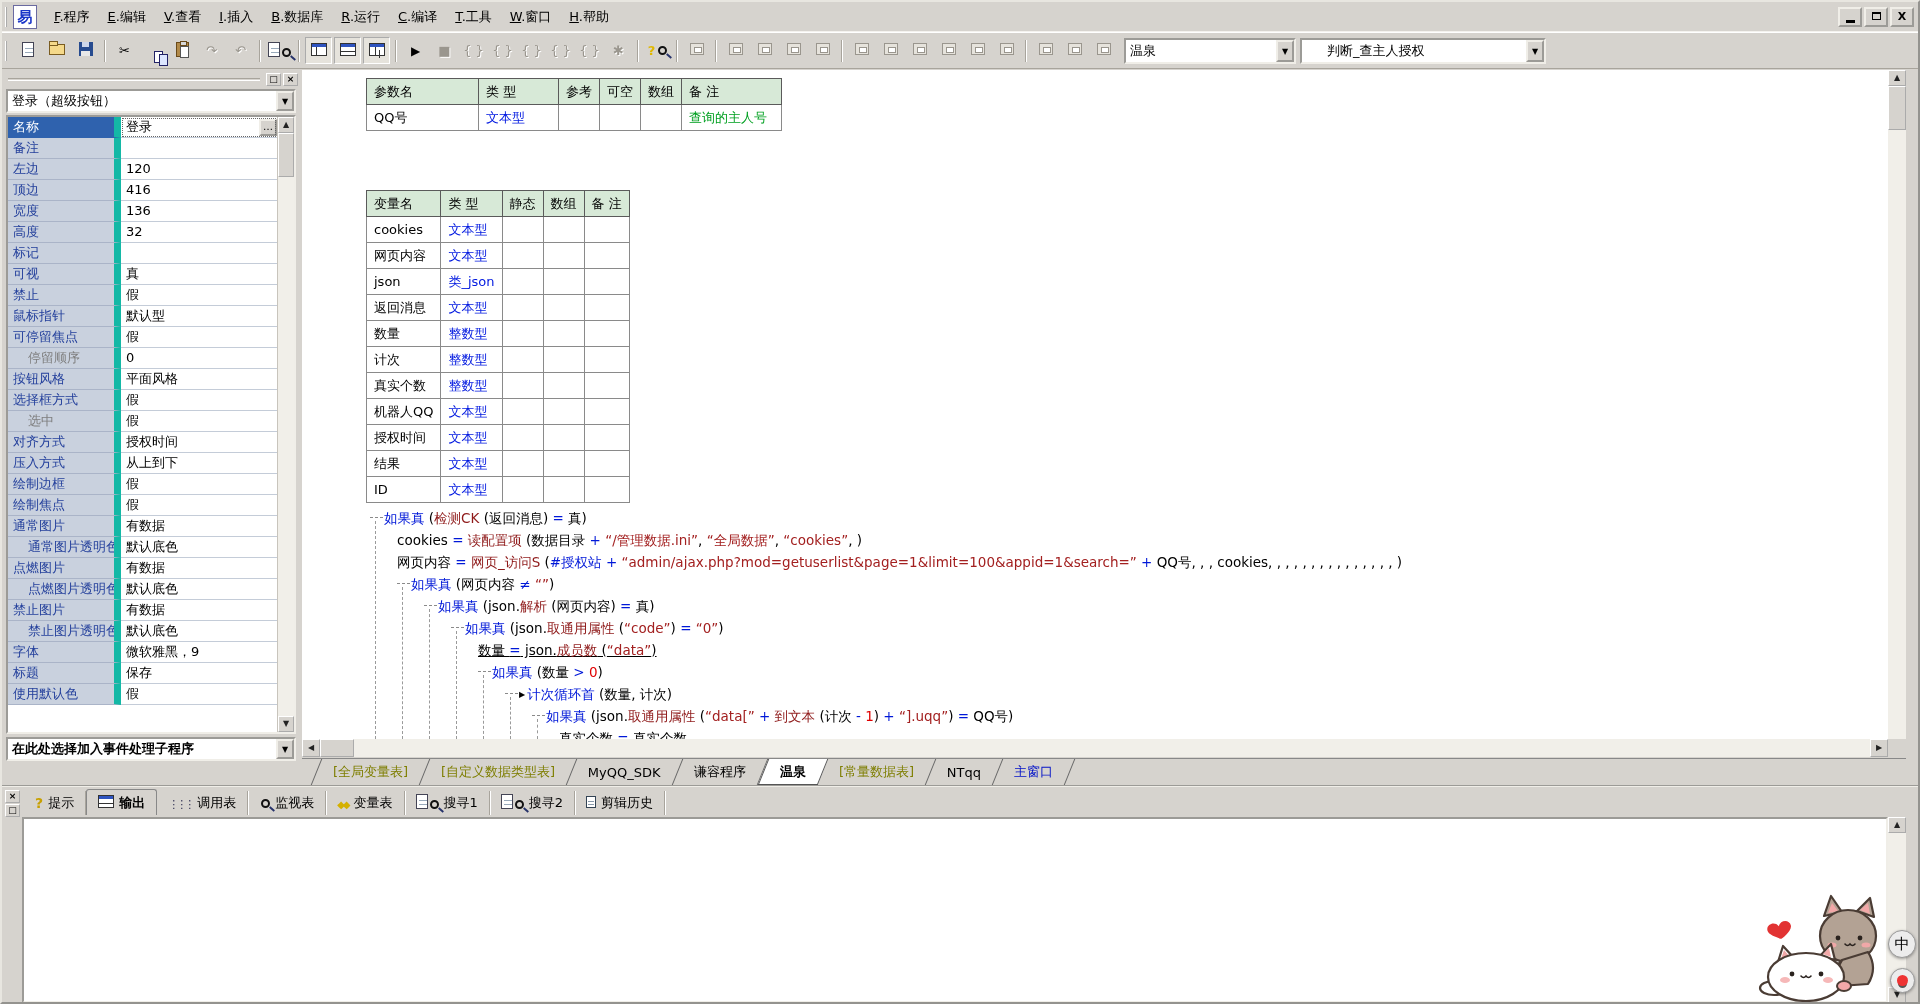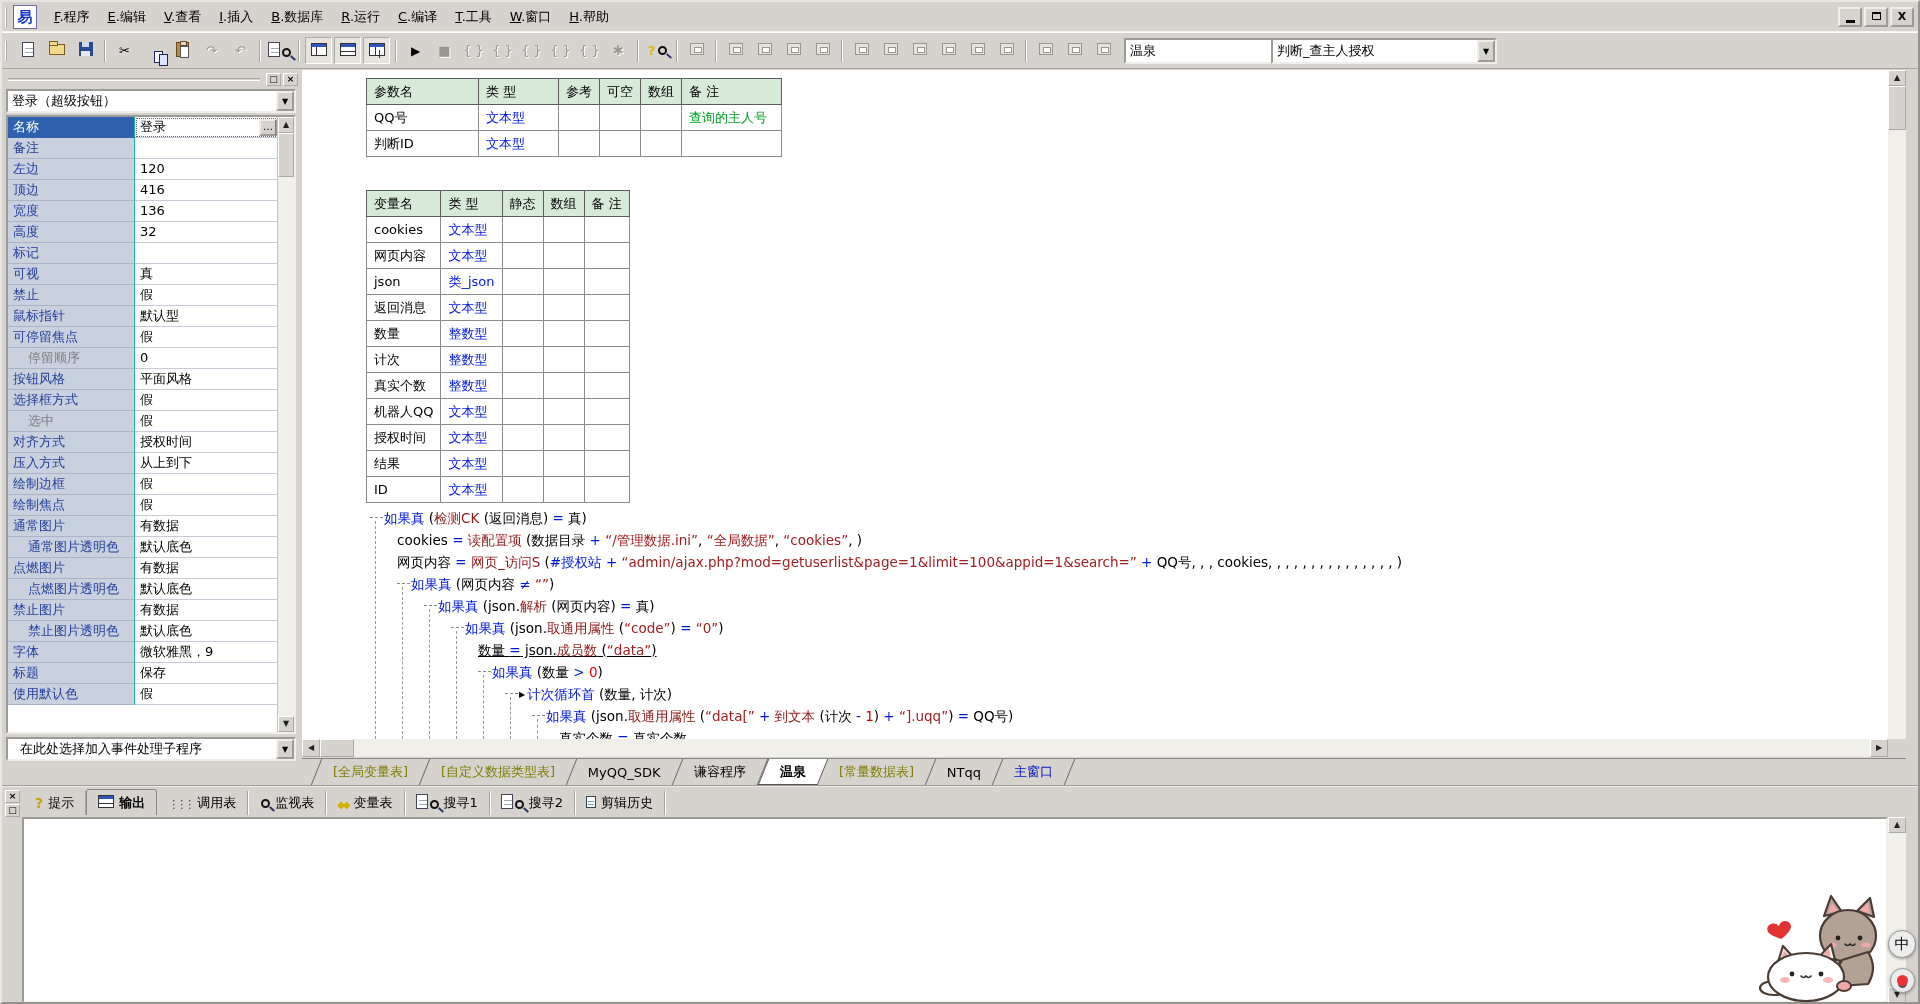--- a/index.html
+++ b/index.html
@@ -63,34 +63,34 @@
   .props{position:absolute;left:2px;top:69px;width:294px;height:690px;display:flex;flex-direction:column;}
   .phead{height:16px;display:flex;align-items:center;}
   .phead .hline{flex:1;height:3px;border-top:1px solid #a8a49c;border-bottom:1px solid #fff;margin:0 4px;}
   .sbtn{width:15px;height:13px;background:#d6d3ce;border:1px outset #fff;font-size:9px;line-height:11px;text-align:center;margin-left:2px;font-weight:bold;}
   .pcombo{height:24px;margin:2px 2px 0 2px;background:#fff;border:2px inset #f0eee8;display:flex;align-items:center;}
   .pcombo .cval{flex:1;padding:0 4px;}
   .pcombo .cbtn{width:18px;height:100%;background:#d6d3ce;border:2px outset #f0eee8;font-size:8px;display:flex;align-items:center;justify-content:center;}
   .pgridwrap{flex:1;margin:2px 2px 0 2px;border:2px inset #f0eee8;background:#fff;display:flex;overflow:hidden;}
   .pgrid{flex:1;}
   .prow{display:flex;height:21px;line-height:20px;font-size:13px;}
-  .plabel{width:127px;background:#c9d1de;color:#24409c;padding-left:5px;border-right:1px solid #14b8a6;
+  .plabel{width:113px;background:#c9d1de;color:#24409c;padding-left:5px;border-right:7px solid #14b8a6;
           border-bottom:1px solid #aab4c8;white-space:nowrap;overflow:hidden;}
   .prow.indent .plabel{padding-left:20px;}
   .prow.muted .plabel{color:#7e7e7e;}
   .pvalue{flex:1;padding-left:5px;border-bottom:1px solid #c4ccd8;background:#fff;white-space:nowrap;overflow:hidden;display:flex;align-items:center;}
   .prow.sel .plabel{background:#2f62ae;color:#fff;border-bottom:1px solid #2f62ae;}
   .prow.sel .pvalue{outline:1px dotted #666;outline-offset:-2px;}
   .dots{margin-left:auto;width:18px;height:17px;background:#d6d3ce;border:2px outset #f0eee8;font-size:10px;line-height:12px;text-align:center;}
   .vscroll{width:17px;background:#f1efe9;border-left:1px solid #c8c4bc;display:flex;flex-direction:column;}
   .varr{height:16px;background:#d6d3ce;border:1px outset #fff;font-size:8px;text-align:center;line-height:14px;color:#222;}
   .vthumb{height:44px;background:#d6d3ce;border:1px outset #fff;}
   .vtrack{flex:1;}
   .pevent{height:24px;margin:3px 2px 0 2px;background:#fff;border:2px inset #f0eee8;display:flex;align-items:center;}
-  .pevent .cval{flex:1;padding:0 12px;white-space:nowrap;overflow:hidden;}
+  .pevent .cval{flex:1;padding:0 4px;white-space:nowrap;overflow:hidden;font-weight:bold;}
   .pevent .cbtn{width:18px;height:100%;background:#d6d3ce;border:2px outset #f0eee8;font-size:8px;display:flex;align-items:center;justify-content:center;}
   .ptabs{height:27px;display:flex;align-items:flex-end;padding-left:2px;margin-top:2px;}
   .ptab{height:24px;display:flex;align-items:center;gap:4px;padding:0 10px;border:1px solid #888;
         border-bottom:none;border-radius:3px 3px 0 0;background:#d6d3ce;margin-right:1px;}
   .ptab.active{height:27px;background:#e6e3dc;font-weight:bold;}
   .ilayers{display:inline-block;width:13px;height:10px;position:relative;}
   .ilayers:before,.ilayers:after{content:"";position:absolute;left:0;width:12px;height:4px;background:#cfe0ea;border:1px solid #336;}
   .ilayers:before{top:0;} .ilayers:after{top:4px;background:#9fc2d8;}
   .idoc{display:inline-block;width:10px;height:12px;background:#fff;border:1px solid #345;
         background-image:repeating-linear-gradient(#fff 0 2px,#89a 2px 3px);background-size:6px 8px;background-position:1px 2px;background-repeat:no-repeat;}
@@ -291,21 +291,21 @@
           <span><i class="mpair"></i></span>
         </div>
         <div class="tbtn">
           <span><i class="mpair"></i></span>
         </div>
       </div>
     <div class="combo" style="left:1122px;width:172px;">
       <span class="cval">温泉</span>
       <span class="cbtn">▼</span>
     </div>
-    <div class="combo" style="left:1269px;width:226px;">
+    <div class="combo" style="left:1298px;width:246px;padding-left:21px;">
       <span class="cval">判断_查主人授权</span>
       <span class="cbtn">▼</span>
     </div>
   </div>
 
   <aside class="props">
     <div class="phead">
       <span class="hline"></span>
       <span class="sbtn">□</span>
       <span class="sbtn">×</span>
@@ -510,28 +510,20 @@
             <th style="min-width:40px">数组</th>
             <th style="min-width:100px">备 注</th>
           </tr>
           <tr>
             <td>QQ号</td>
             <td class="type">文本型</td>
             <td></td>
             <td></td>
             <td></td>
             <td class="remark">查询的主人号</td>
-          </tr>
-          <tr>
-            <td>判断ID</td>
-            <td class="type">文本型</td>
-            <td></td>
-            <td></td>
-            <td></td>
-            <td></td>
           </tr>
         </tbody>
       </table>
     <table class="dtable" id="vartable" style="left:64px;top:120px;">
         <tbody>
           <tr>
             <th style="min-width:62px">变量名</th>
             <th style="min-width:58px">类 型</th>
             <th style="min-width:36px">静态</th>
             <th style="min-width:36px">数组</th>

